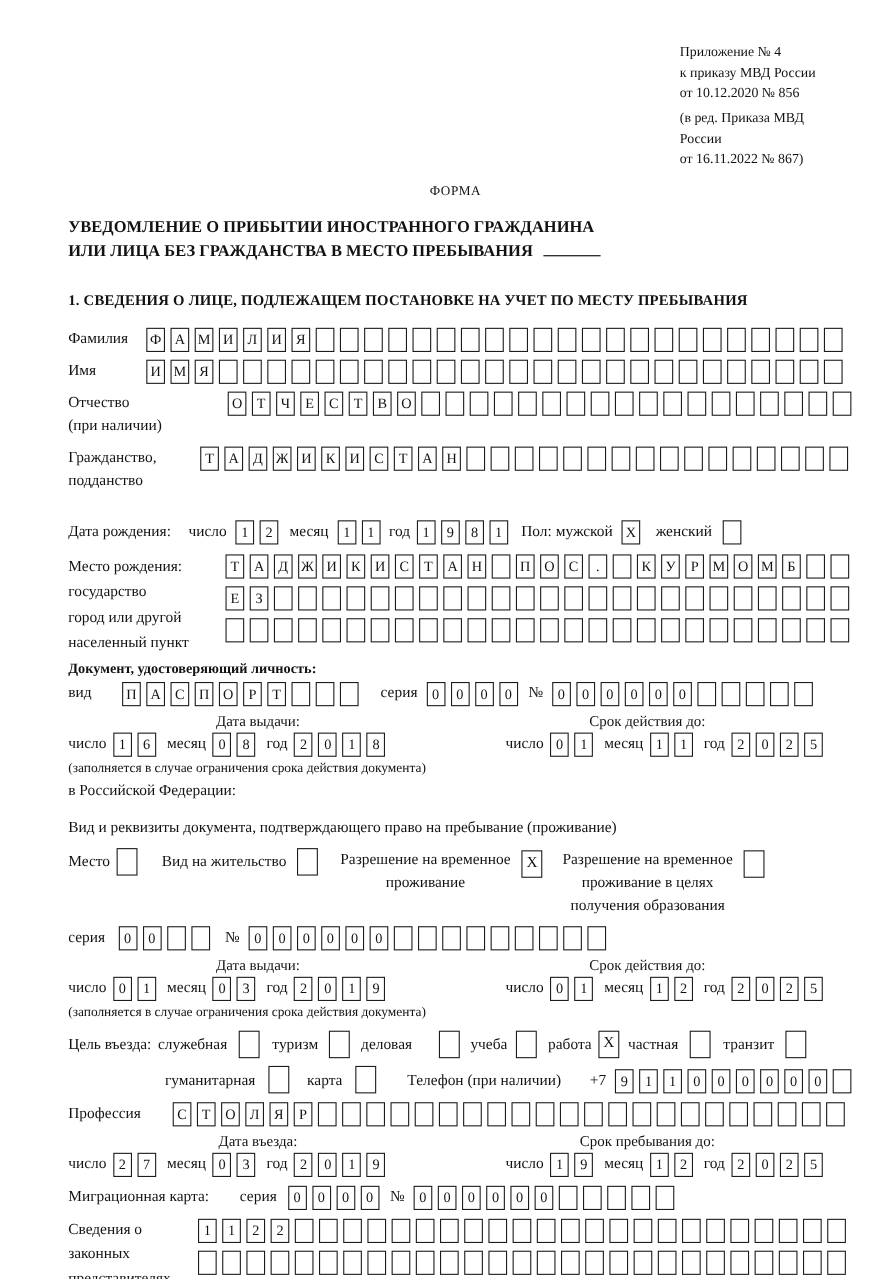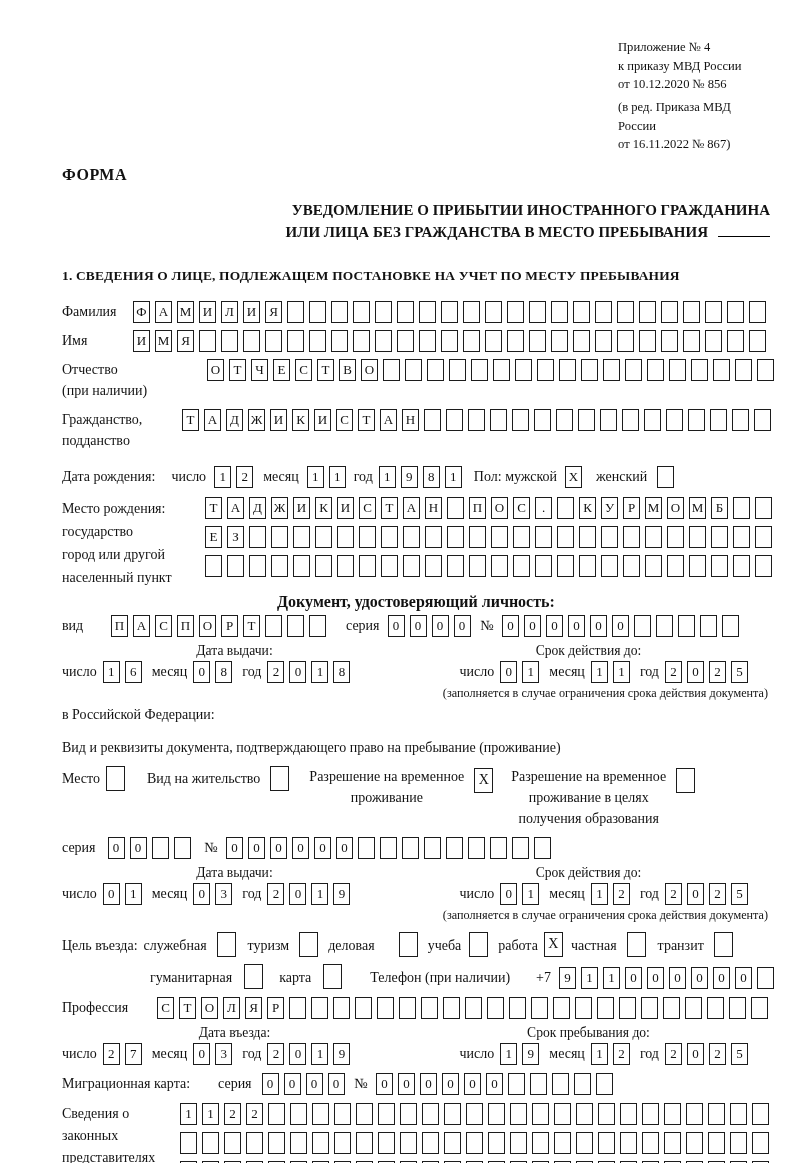--- a/index.html
+++ b/index.html
@@ -7,24 +7,24 @@
   body{
     width:800px;height:1163px;overflow:hidden;
     font-family:"Liberation Serif","DejaVu Serif",serif;
     color:#121212;font-size:14px;
   }
   .page{width:800px;height:1163px;padding:38px 30px 12px 62px;position:relative}
 
   
   .annex{margin-left:556px;font-size:12.6px;line-height:1.48}
   .annex .gap{height:4px}
-  .form-label{margin-top:12px;padding-right:4px;text-align:left;font-weight:bold;font-size:16px;letter-spacing:.5px}
+  .form-label{margin-top:12px;padding-right:4px;text-align:center;font-weight:normal;font-size:12px;letter-spacing:.5px}
 
   
-  .title{margin-top:15px;text-align:right;font-weight:bold;font-size:15px;line-height:1.5}
+  .title{margin-top:15px;text-align:left;font-weight:bold;font-size:15px;line-height:1.5}
   .title .uline{display:inline-block;width:52px;border-bottom:1.8px solid #000;margin-left:10px;height:14px}
   .sec-heading{margin-top:24px;font-weight:bold;font-size:13.4px;letter-spacing:.2px;white-space:nowrap}
 
   
   .row{display:flex;align-items:flex-start;margin-top:7px}
   .flabel{flex:none;line-height:22px}
   .flabel .l2{line-height:19px}
   .cells{display:inline-flex;gap:5px;flex:none;flex-wrap:nowrap}
   .cell{
     width:17px;height:22px;border:1.5px solid #1c1c1c;background:#fff;
@@ -45,23 +45,23 @@
   .stack{display:flex;flex-direction:column;gap:7px}
 
   
   .dhead{display:flex;margin-top:6px;font-size:13.6px}
   .dhead-left{width:345px;text-align:center}
   .dhead-right{flex:1;text-align:center}
   .drow{display:flex;justify-content:space-between;margin-top:2px;padding-right:12px}
   .dgroup{display:inline-flex;align-items:center}
   .dgroup .lbl{margin-right:6px}
   .dgroup .cells{margin-right:10px}
-  .note{margin-top:3px;text-align:right;font-size:12.2px;padding-right:2px}
-
-  .center-bold{text-align:center;font-weight:bold;font-size:16px}
+  .note{margin-top:3px;text-align:left;font-size:12.2px;padding-right:2px}
+
+  .center-bold{text-align:left;font-weight:bold;font-size:13px}
 
   
   .optrow{display:flex;align-items:flex-start;margin-top:5px}
   .opt{display:inline-flex;align-items:flex-start}
   .opt .olabel{line-height:25px;margin-right:10px}
   .opt .olabel--multi{text-align:center;line-height:21px}
   .mt2{margin-top:2px}
 
   .intro{margin-top:9px;line-height:1.75;font-size:14px}
 </style>
@@ -222,21 +222,21 @@
         <span class="cell"></span>
         <span class="cell"></span>
         <span class="cell"></span>
         <span class="cell"></span>
         <span class="cell"></span>
         <span class="cell"></span>
         <span class="cell"></span>
       </span>
   </div>
 
-  <div class="row" style="margin-top:16px;align-items:center">
+  <div class="row" style="margin-top:26px;align-items:center">
     <span class="lbl" style="margin-right:16px">Дата рождения:</span>
     <span class="lbl" style="margin-right:8px">число</span>
     <span class="cells" style="margin-right:10px">
         <span class="cell">1</span>
         <span class="cell">2</span>
       </span>
     <span class="lbl" style="margin-right:8px">месяц</span>
     <span class="cells" style="margin-right:8px">
         <span class="cell">1</span>
         <span class="cell">1</span>

